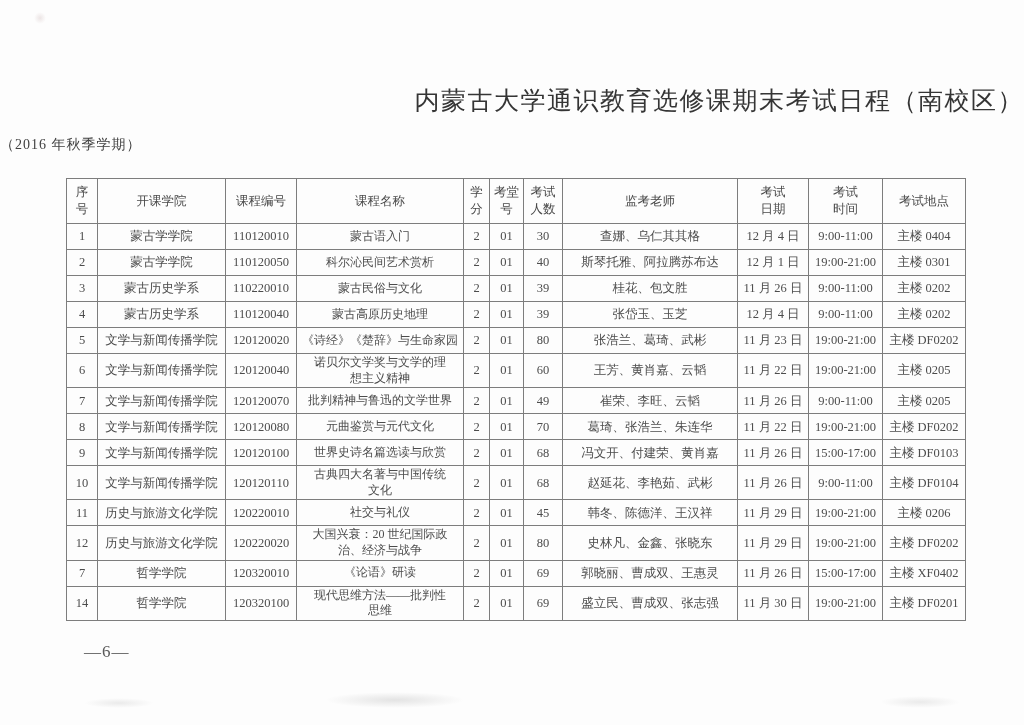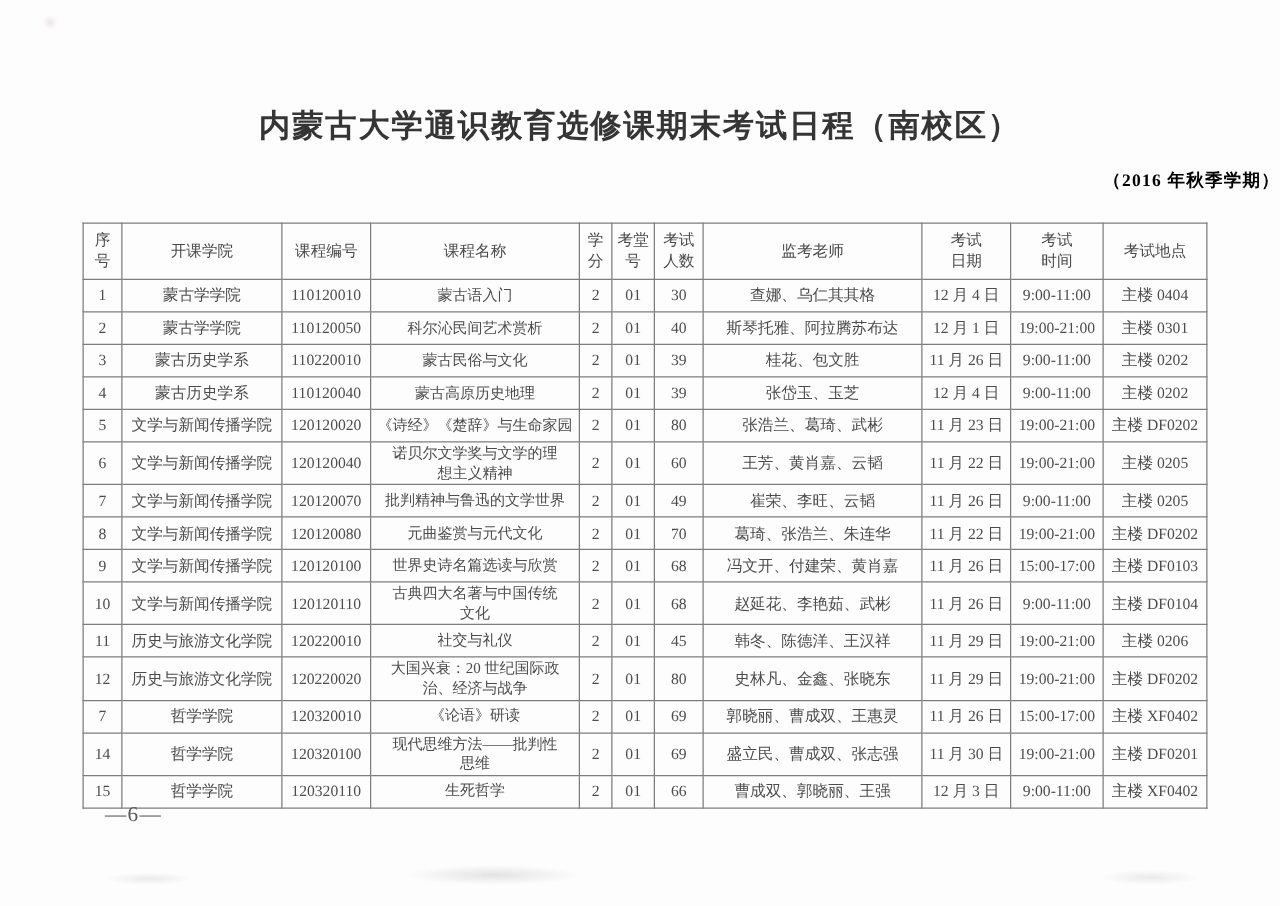--- a/index.html
+++ b/index.html
@@ -7,26 +7,26 @@
     width:1024px; height:725px;
     background:#ffffff;
     font-family:"Liberation Serif","DejaVu Serif",serif;
   }
   .sheet {
     position:relative; width:1024px; height:725px;
     background:#fdfdfd; overflow:hidden;
   }
   .title {
     position:absolute; top:84px; left:0; width:1024px;
-    text-align:center; font-size:25px; font-weight:bold;
+    text-align:right; font-size:25px; font-weight:normal;
     color:#353535; letter-spacing:1.5px;
   }
   .subtitle {
     position:absolute; top:136px; left:0; width:1024px;
-    text-align:right; font-size:14px; color:#000000; letter-spacing:1px;font-weight:bold;
+    text-align:left; font-size:14px; color:#404040; letter-spacing:1px;
   }
   table.exam {
     position:absolute; top:178px; left:66px; width:899px;
     border-collapse:collapse; table-layout:fixed;
     color:#4c4c4c;
   }
   table.exam th, table.exam td {
     border:1px solid #7d7d7d;
     text-align:center; vertical-align:middle;
     padding:1px 2px; font-weight:normal;
@@ -297,33 +297,20 @@
           <td class="course">现代思维方法——批判性
 思维</td>
           <td>2</td>
           <td>01</td>
           <td>69</td>
           <td>盛立民、曹成双、张志强</td>
           <td>11 月 30 日</td>
           <td>19:00-21:00</td>
           <td>主楼 DF0201</td>
         </tr>
-        <tr>
-          <td>15</td>
-          <td>哲学学院</td>
-          <td>120320110</td>
-          <td class="course">生死哲学</td>
-          <td>2</td>
-          <td>01</td>
-          <td>66</td>
-          <td>曹成双、郭晓丽、王强</td>
-          <td>12 月 3 日</td>
-          <td>9:00-11:00</td>
-          <td>主楼 XF0402</td>
-        </tr>
       </tbody>
   </table>
 
   <div class="page-number">—6—</div>
 
   <div class="artifact sm1"></div>
   <div class="artifact sm2"></div>
   <div class="artifact sm3"></div>
 </div>
 

